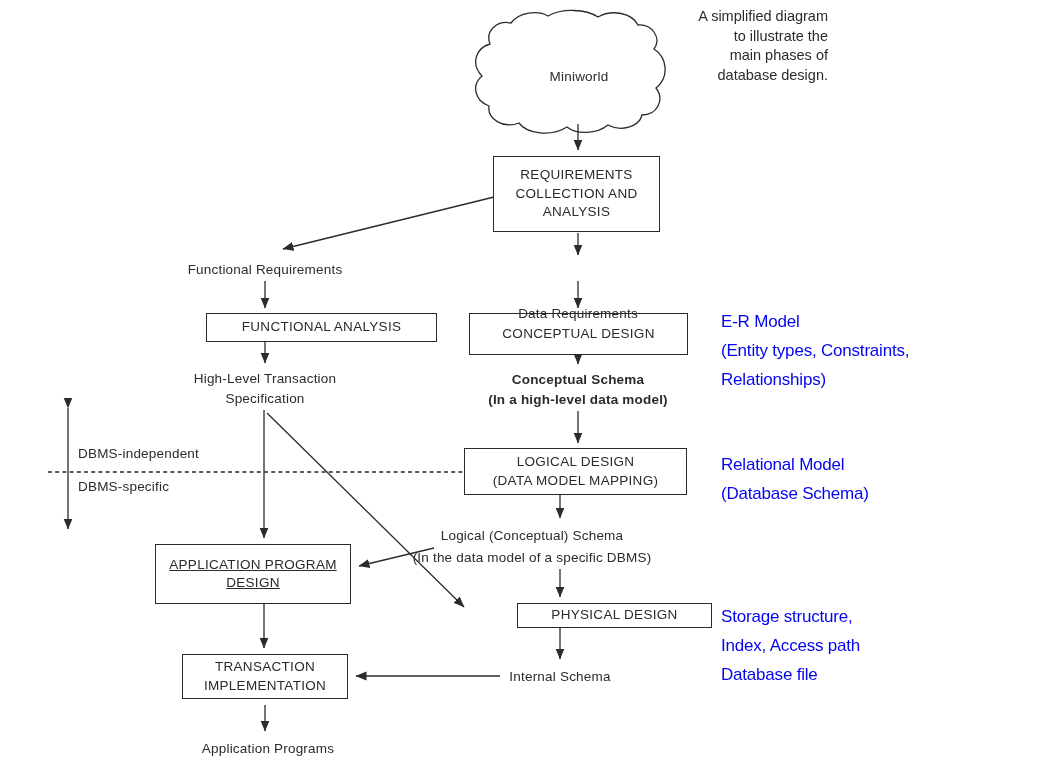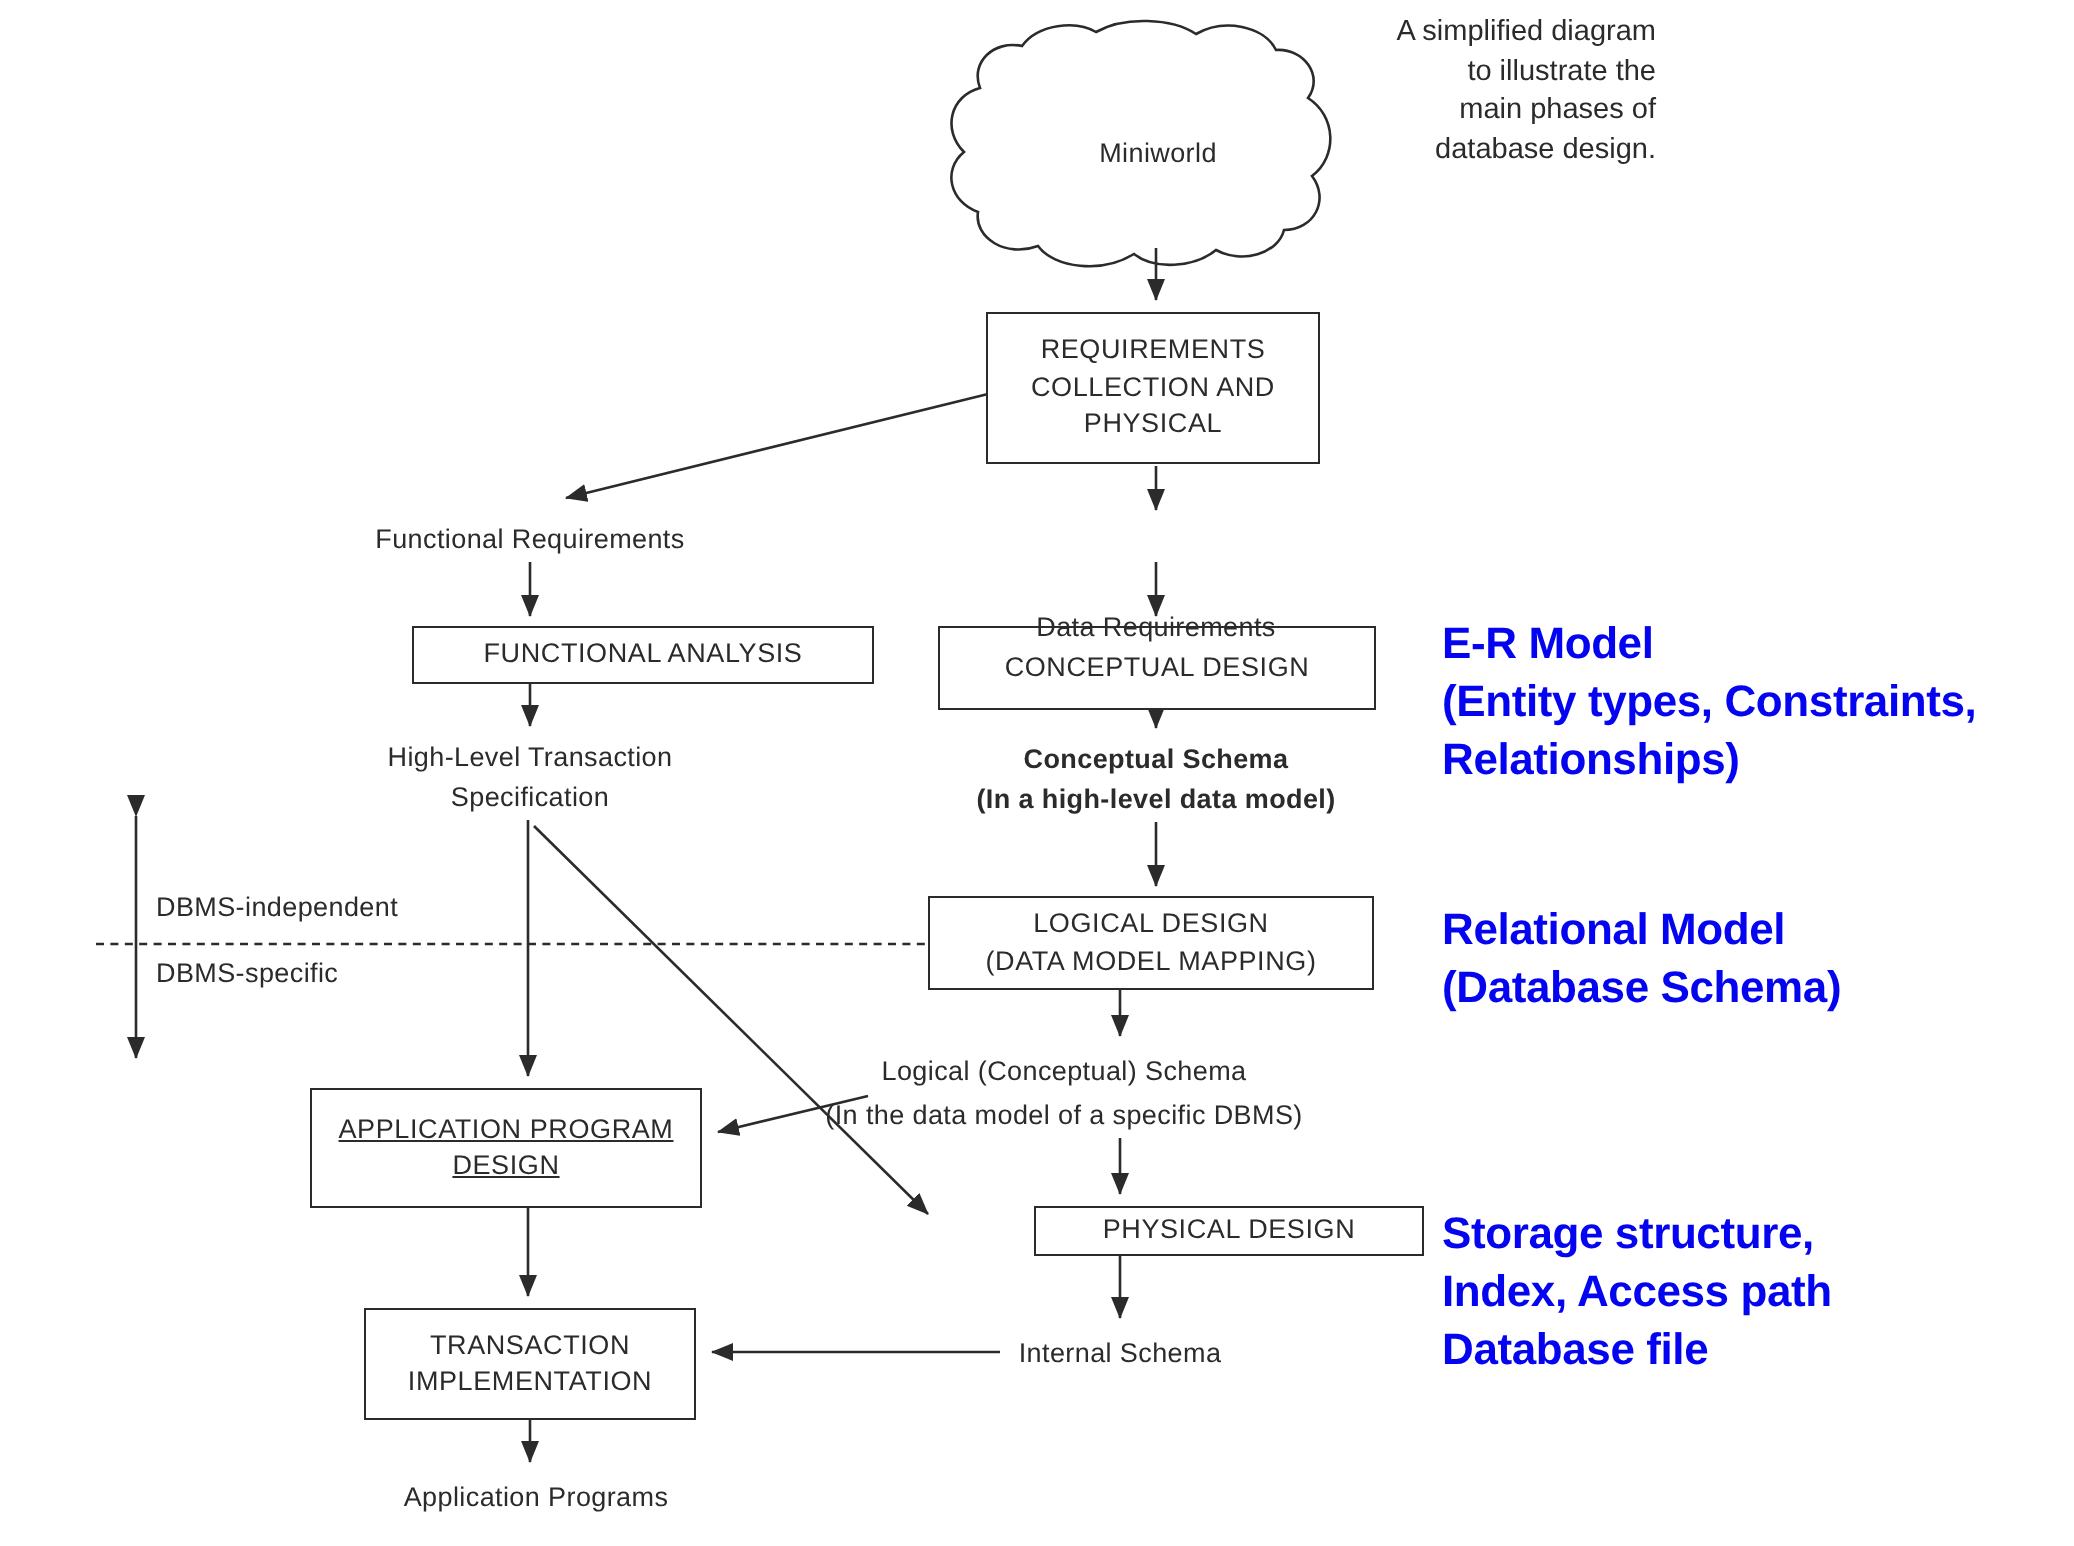--- a/index.html
+++ b/index.html
@@ -17,38 +17,38 @@
     text-align:center; font-size:13.5px; line-height:18.5px;
     letter-spacing:.3px; white-space:pre-line; box-sizing:border-box;
   }
   .lbl {
     position:absolute; z-index:2; font-size:13.5px; line-height:20px;
     text-align:center; white-space:pre-line; letter-spacing:.2px;
   }
   .lbl.left-align { text-align:left; }
   .note {
     position:absolute; z-index:2; left:721px; color:var(--accent);
-    font-weight:bold; font-size:22px; line-height:29px;
+    font-weight:normal; font-size:17px; line-height:29px;
     white-space:pre-line; letter-spacing:-0.2px;
   }
   .caption {
     position:absolute; z-index:2; left:628px; top:7px; width:200px;
     text-align:right; font-size:14.5px; line-height:19.5px;
   }
   .caption .cap-title { font-weight:bold; font-size:15px; }
   .caption .cap-body { white-space:pre-line; }
 
   
   .b-req   { left:493px; top:156px; width:167px; height:76px; }
   .b-fa    { left:158px; top:313px; width:231px; height:29px;margin-left:48px; }
   .b-cd    { left:469px; top:313px; width:219px; height:42px; }
   .b-ld    { left:464px; top:448px; width:223px; height:47px; }
   .b-apd   { left:155px; top:544px; width:196px; height:60px;text-decoration:underline; }
   .b-pd    { left:477px; top:603px; width:195px; height:25px;margin-left:40px; }
-  .b-ti    { left:182px; top:654px; width:166px; height:56px; }
+  .b-ti    { left:182px; top:654px; width:166px; height:45px; }
 
   
   .l-mini  { left:514px; top:67px;  width:130px; }
   .l-freq  { left:165px; top:260px; width:200px; }
   .l-dreq  { left:478px; top:260px; width:200px;margin-top:44px; }
   .l-hlts  { left:165px; top:369px; width:200px; }
   .l-csch  { left:468px; top:370px; width:220px;font-weight:bold; }
   .l-ind   { left:78px;  top:444px; width:170px; }
   .l-spec  { left:78px;  top:477px; width:140px; }
   .l-lsch  { left:401px; top:525px; width:262px; line-height:22px; }
@@ -105,21 +105,21 @@
     <div class="cap-body">A simplified diagram
 to illustrate the
 main phases of
 database design.</div>
   </div>
 
   <div class="lbl l-mini">Miniworld</div>
 
   <div class="box b-req">REQUIREMENTS
 COLLECTION AND
-PHYSICAL</div>
+ANALYSIS</div>
   <div class="box b-fa">FUNCTIONAL ANALYSIS</div>
   <div class="box b-cd">CONCEPTUAL DESIGN</div>
   <div class="box b-ld">LOGICAL DESIGN
 (DATA MODEL MAPPING)</div>
   <div class="box b-apd">APPLICATION PROGRAM
 DESIGN</div>
   <div class="box b-pd">PHYSICAL DESIGN</div>
   <div class="box b-ti">TRANSACTION
 IMPLEMENTATION</div>
 

